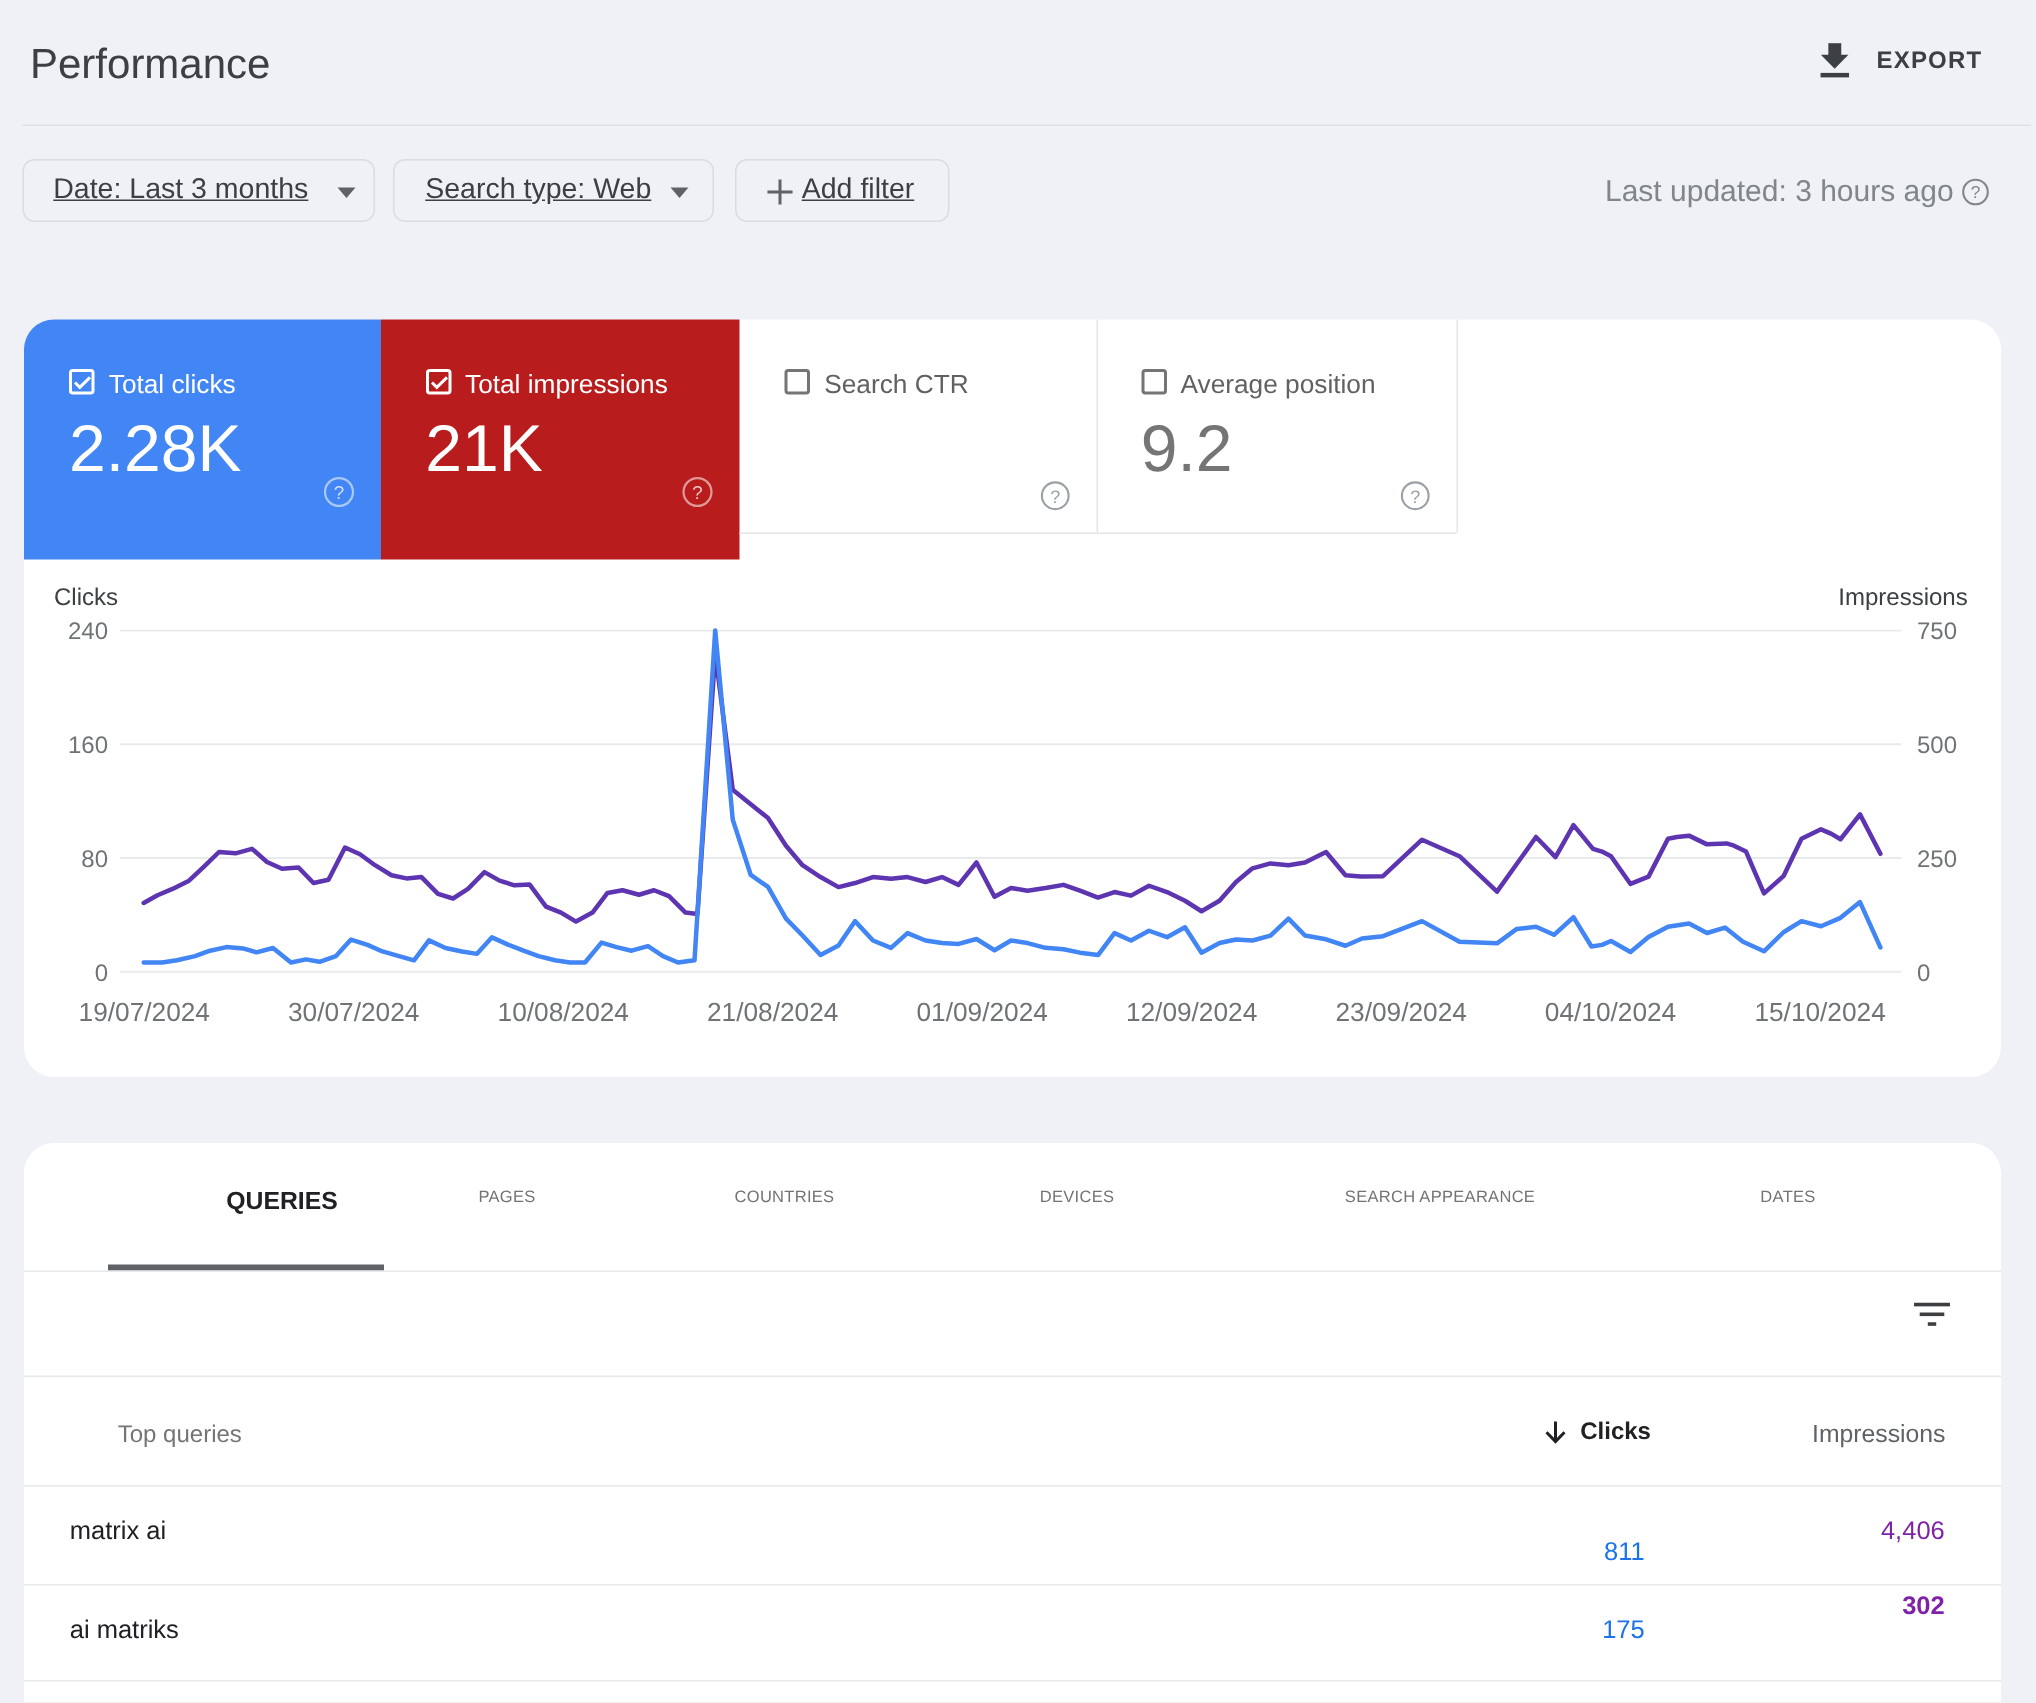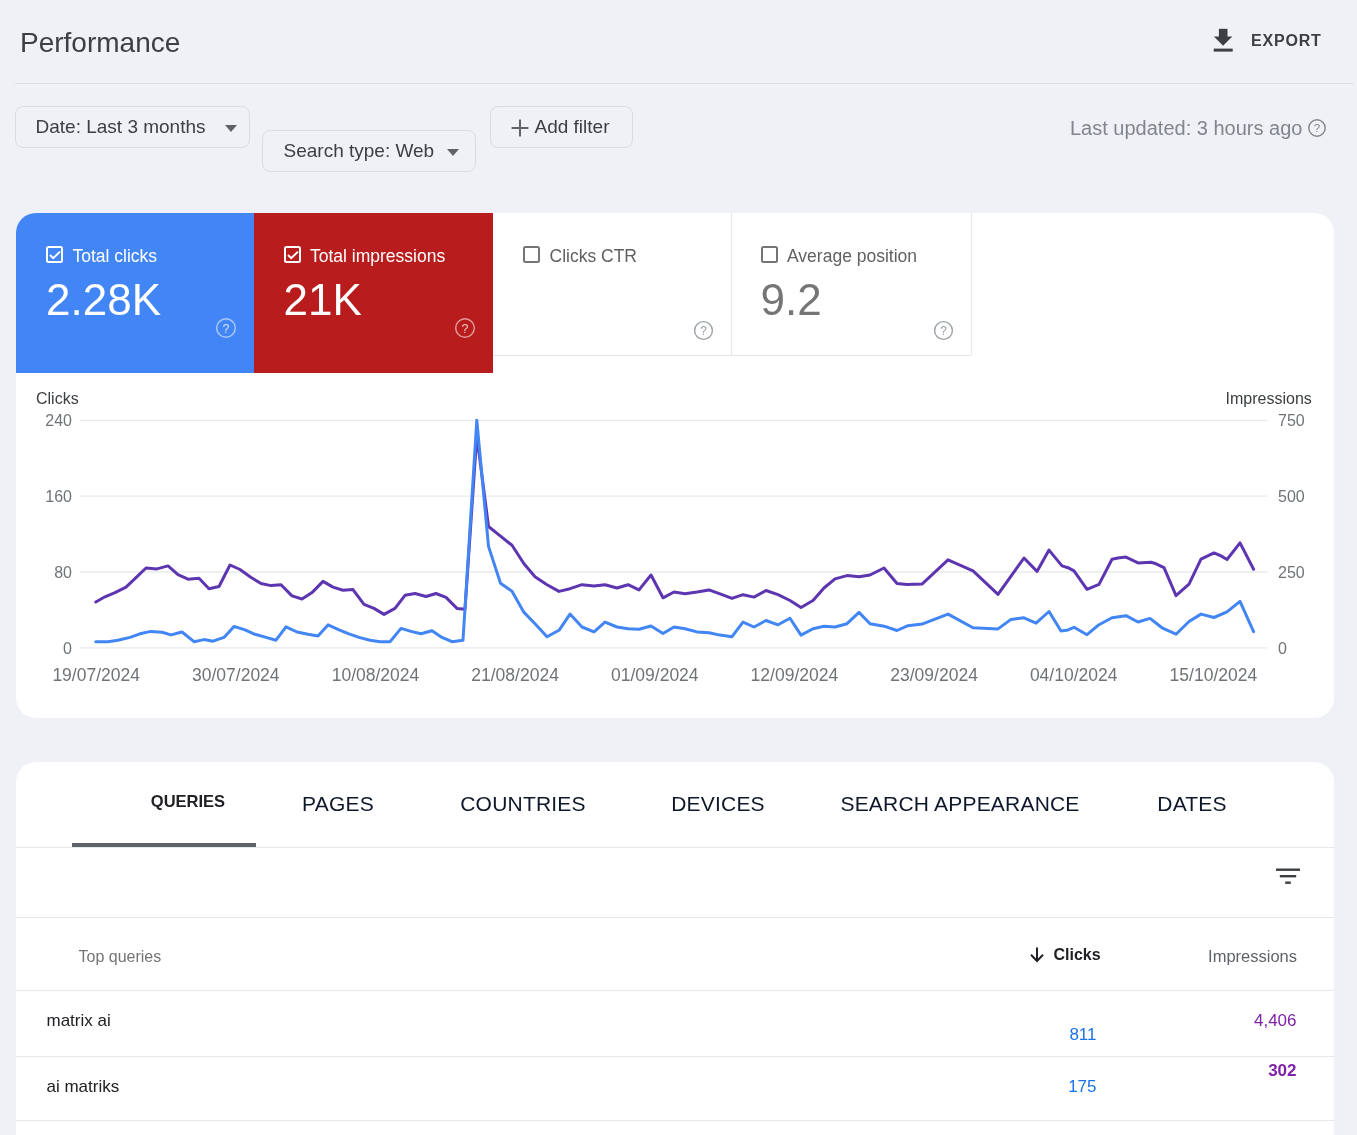--- a/index.html
+++ b/index.html
@@ -4,37 +4,37 @@
 <style>
 * { margin:0; padding:0; box-sizing:border-box; }
 html,body { width:1357px; height:1135px; overflow:hidden; }
 body { background:#eff1f6; font-family:"Liberation Sans", sans-serif; position:relative; }
 .abs { position:absolute; }
 .title { left:20px; top:27px; font-size:28px; color:#3c4043; }
 .export { left:1213px; top:26px; width:130px; height:30px; color:#3c4043; }
 .export .txt { position:absolute; left:38px; top:6px; font-size:16px; font-weight:bold; letter-spacing:0.8px; color:#3c4043; }
 .hr1 { left:15px; top:83px; width:1339px; height:1px; background:#dde1e6; }
 .chip { top:106px; height:41.5px; border:1px solid #dadce0; border-radius:8px; color:#3c4043; font-size:19px; }
-.chip .lbl { position:absolute; top:9px; }
+.chip .lbl { position:absolute; top:9px;text-decoration:underline; }
 .caret { position:absolute; width:0; height:0; border-left:6.5px solid transparent; border-right:6.5px solid transparent; border-top:7px solid #5f6368; top:18px; }
 .lastupd { top:117px; left:1070px; font-size:20px; color:#80868b; }
 .bigcard { left:16px; top:213px; width:1318px; height:505px; background:#fff; border-radius:20px; }
 .tile { position:absolute; top:0; height:160px; }
 .tile-blue { left:0; width:237.5px; background:#4285f4; border-radius:20px 0 0 0; }
 .tile-purple { left:237.5px; width:239.5px; background:#b91c1c; }
 .cb { position:absolute; left:30px; top:33px; width:17px; height:17px; border:2px solid #fff; border-radius:2.5px; }
 .cb-gray { border-color:#757575; }
 .tile-lbl { position:absolute; left:56.5px; top:33px; font-size:17.5px; color:#fff; }
 .tile-lbl.gray { color:#616161; }
 .tile-num { position:absolute; left:30px; top:61.5px; font-size:44px; color:#fff; }
 .tile-num.gray { color:#757575; }
 .vline { position:absolute; top:0; width:1px; height:142px; background:#e3e5e8; }
 .hline-metrics { position:absolute; left:477px; top:142px; width:478px; height:1px; background:#e3e5e8; }
 .tabcard { left:16px; top:762px; width:1318px; height:373px; background:#fff; border-radius:20px 20px 0 0; }
-.tab { position:absolute; top:29.5px; font-size:21px; letter-spacing:0.2px; color:#0f172a; transform:translateX(-50%); }
+.tab { position:absolute; top:29.5px; font-size:11px; letter-spacing:0.2px; color:#737373; transform:translateX(-50%); }
 .tab.active { color:#202124; font-weight:bold; font-size:16.5px; letter-spacing:0;margin-left:24px; }
 .tab-underline { position:absolute; left:56px; top:81.4px; width:184px; height:3.6px; background:#5f6368; }
 .tab-border { position:absolute; left:0; top:85px; width:100%; height:1px; background:#e6e8ea; }
 .filter-border { position:absolute; left:0; top:154.5px; width:100%; height:1px; background:#e6e8ea; }
 .th-border { position:absolute; left:0; top:228px; width:100%; height:1px; background:#e6e8ea; }
 .row1-border { position:absolute; left:0; top:293.5px; width:100%; height:1px; background:#e6e8ea; }
 .row2-border { position:absolute; left:0; top:357.5px; width:100%; height:1px; background:#e6e8ea; }
 .tq { position:absolute; left:30.5px; top:186px; font-size:16px; color:#757575;margin-left:32px; }
 .th-clicks { position:absolute; left:1037.5px; top:184px; font-size:16px; font-weight:bold; color:#202124; width:43px; }
 .th-impr { position:absolute; left:1188px; top:185px; font-size:16.5px; color:#5f6368; width:93px; text-align:right; }
@@ -52,21 +52,21 @@
       <rect x="0.7" y="22.6" width="19" height="3" fill="#3c4043"></rect>
     </svg>
   <span class="txt">EXPORT</span>
 </div>
 <div class="abs hr1"></div>
 
 <div class="abs chip" style="left:15px; width:235px;">
   <span class="lbl" style="left:19.5px;">Date: Last 3 months</span>
   <span class="caret" style="left:208.5px;"></span>
 </div>
-<div class="abs chip" style="left:262px; width:214px;margin-top:24px;">
+<div class="abs chip" style="left:262px; width:214px;">
   <span class="lbl" style="left:20.5px;">Search type: Web</span>
   <span class="caret" style="left:184px;"></span>
 </div>
 <div class="abs chip" style="left:489.5px; width:143.5px;">
   <svg width="22" height="22" viewBox="0 0 22 22" style="position:absolute;left:18px;top:10px;">
       <path d="M10 2.6h2v7.4h7.4v2H12v7.4h-2V12H2.6v-2H10z" fill="#5f6368"></path>
     </svg>
   <span class="lbl" style="left:44px;">Add filter</span>
 </div>
 <div class="abs lastupd">Last updated: 3 hours ago</div>
@@ -97,21 +97,21 @@
       </span>
     <span class="tile-lbl">Total impressions</span>
     <span class="tile-num">21K</span>
     <svg width="22" height="22" viewBox="0 0 22 22" style="position:absolute;right:17px;top:104px;">
         <circle cx="11" cy="11" r="9.3" fill="none" stroke="rgba(255,255,255,0.55)" stroke-width="1.5"></circle>
         <text x="11" y="15.6" font-size="12.5" fill="rgba(255,255,255,0.75)" text-anchor="middle" font-family="Liberation Sans">?</text>
       </svg>
   </div>
   <div class="tile" style="left:477px; width:237.5px;">
     <span class="cb cb-gray"></span>
-    <span class="tile-lbl gray">Clicks CTR</span>
+    <span class="tile-lbl gray">Search CTR</span>
     <svg width="21" height="21" viewBox="0 0 21 21" style="position:absolute;right:17px;top:107px;">
         <circle cx="10.5" cy="10.5" r="8.9" fill="none" stroke="#9aa0a6" stroke-width="1.4"></circle>
         <text x="10.5" y="15" font-size="12" fill="#9aa0a6" text-anchor="middle" font-family="Liberation Sans">?</text>
       </svg>
   </div>
   <div class="tile" style="left:714.5px; width:240.5px;">
     <span class="cb cb-gray"></span>
     <span class="tile-lbl gray">Average position</span>
     <span class="tile-num gray">9.2</span>
     <svg width="21" height="21" viewBox="0 0 21 21" style="position:absolute;right:17px;top:107px;">

